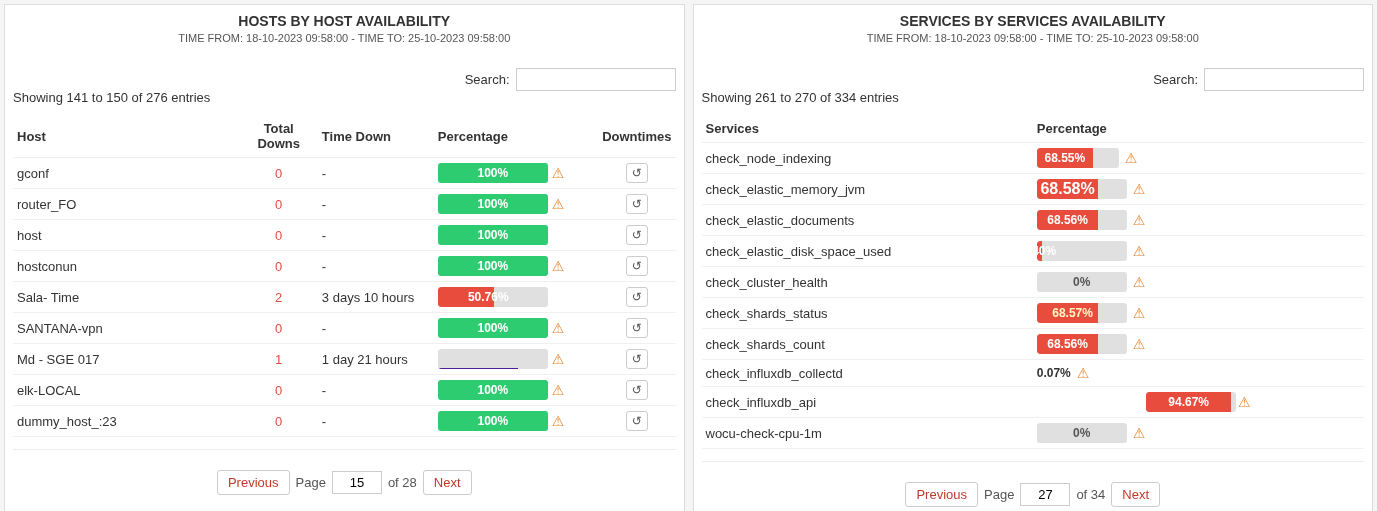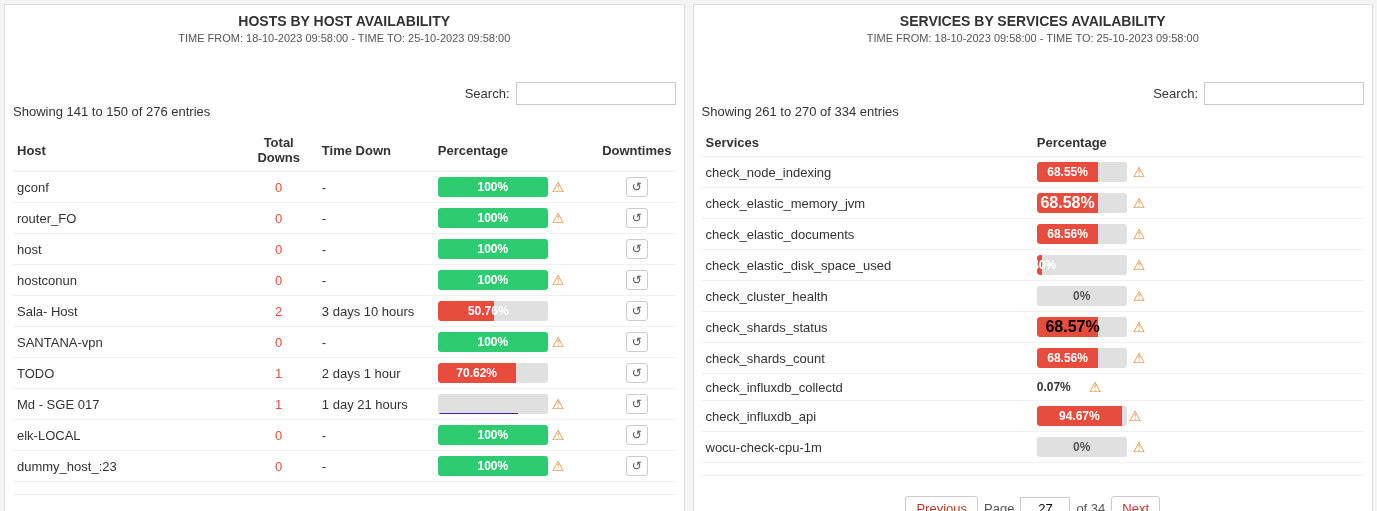--- a/index.html
+++ b/index.html
@@ -18,21 +18,21 @@
       font-weight: bold;
       font-size: 14px;
       color: #333;
       margin-bottom: 3px;
     }
 
     .panel-subtitle {
       text-align: center;
       font-size: 11px;
       color: #555;
-      margin-bottom: 24px;
+      margin-bottom: 10px;
     }
 
     .top-bar {
       display: flex;
       justify-content: space-between;
       align-items: center;
       margin-bottom: 10px;
     }
 
     .showing-text {
@@ -201,55 +201,41 @@
     <td class="col-timedown">-</td>
     <td class="col-pct">
       <div style="display:flex;align-items:center;gap:4px;">
         <div style="width:110px;height:20px;background:#2ecc71;border-radius:3px;display:flex;align-items:center;justify-content:center;font-size:12px;font-weight:bold;color:#fff;">100%</div>
         <span style="color:#e67e22; font-size:14px;">⚠</span>
       </div>
     </td>
     <td class="col-dt"><button class="history-btn">↺</button></td>
   </tr>
         <tr>
-    <td class="col-host">Sala- Host</td>
+    <td class="col-host">Sala- Time</td>
     <td class="col-downs" style="color:#e74c3c;">2</td>
     <td class="col-timedown">3 days 10 hours</td>
     <td class="col-pct">
       <div style="display:flex;align-items:center;gap:4px;">
         <div style="width:110px;height:20px;background:#e0e0e0;border-radius:3px;overflow:hidden;position:relative;">
       <div style="width:50.76%;height:100%;background:#e74c3c;display:flex;align-items:center;justify-content:center;font-size:12px;font-weight:bold;color:#fff;border-radius:3px 0 0 3px;padding-left:45px;">50.76%</div>
     </div>
 
       </div>
     </td>
     <td class="col-dt"><button class="history-btn">↺</button></td>
   </tr>
         <tr>
     <td class="col-host">SANTANA-vpn</td>
     <td class="col-downs" style="color:#e74c3c;">0</td>
     <td class="col-timedown">-</td>
     <td class="col-pct">
       <div style="display:flex;align-items:center;gap:4px;">
         <div style="width:110px;height:20px;background:#2ecc71;border-radius:3px;display:flex;align-items:center;justify-content:center;font-size:12px;font-weight:bold;color:#fff;">100%</div>
         <span style="color:#e67e22; font-size:14px;">⚠</span>
-      </div>
-    </td>
-    <td class="col-dt"><button class="history-btn">↺</button></td>
-  </tr>
-        <tr>
-    <td class="col-host">TODO</td>
-    <td class="col-downs" style="color:#e74c3c;">1</td>
-    <td class="col-timedown">2 days 1 hour</td>
-    <td class="col-pct">
-      <div style="display:flex;align-items:center;gap:4px;">
-        <div style="width:110px;height:20px;background:#e0e0e0;border-radius:3px;overflow:hidden;position:relative;">
-      <div style="width:70.62%;height:100%;background:#e74c3c;display:flex;align-items:center;justify-content:center;font-size:12px;font-weight:bold;color:#fff;border-radius:3px 0 0 3px;">70.62%</div>
-    </div>
-
       </div>
     </td>
     <td class="col-dt"><button class="history-btn">↺</button></td>
   </tr>
         <tr>
     <td class="col-host">Md - SGE 017</td>
     <td class="col-downs" style="color:#e74c3c;">1</td>
     <td class="col-timedown">1 day 21 hours</td>
     <td class="col-pct">
       <div style="display:flex;align-items:center;gap:4px;">
@@ -314,21 +300,21 @@
       <tr>
         <th class="col-svc">Services</th>
         <th class="col-svcpct">Percentage</th>
       </tr>
     </thead>
     <tbody id="services-tbody">
     <tr>
     <td class="col-svc">check_node_indexing</td>
     <td class="col-svcpct">
       <div style="display:flex;align-items:center;gap:6px;">
-        <div style="width:90px;height:20px;background:#e0e0e0;border-radius:3px;overflow:hidden;position:relative;">
+        <div style="width:82px;height:20px;background:#e0e0e0;border-radius:3px;overflow:hidden;position:relative;">
       <div style="width:68.55%;height:100%;background:#e74c3c;display:flex;align-items:center;justify-content:center;font-size:12px;font-weight:bold;color:#fff;border-radius:3px 0 0 3px;">68.55%</div>
     </div>
         <span style="color:#e67e22; font-size:14px;">⚠</span>
       </div>
     </td>
   </tr>
         <tr>
     <td class="col-svc">check_elastic_memory_jvm</td>
     <td class="col-svcpct">
       <div style="display:flex;align-items:center;gap:6px;">
@@ -368,50 +354,50 @@
         <div style="width:90px;height:20px;background:#e0e0e0;border-radius:3px;display:flex;align-items:center;justify-content:center;font-size:12px;font-weight:bold;color:#555;">0%</div>
         <span style="color:#e67e22; font-size:14px;">⚠</span>
       </div>
     </td>
   </tr>
         <tr>
     <td class="col-svc">check_shards_status</td>
     <td class="col-svcpct">
       <div style="display:flex;align-items:center;gap:6px;">
         <div style="width:90px;height:20px;background:#e0e0e0;border-radius:3px;overflow:hidden;position:relative;">
-      <div style="width:68.57%;height:100%;background:#e74c3c;display:flex;align-items:center;justify-content:center;font-size:16px;font-weight:bold;color:#000000;border-radius:3px 0 0 3px;padding-left:10px;">68.57%</div>
+      <div style="width:68.57%;height:100%;background:#e74c3c;display:flex;align-items:center;justify-content:center;font-size:12px;font-weight:bold;color:#fef9c3;border-radius:3px 0 0 3px;padding-left:10px;">68.57%</div>
     </div>
         <span style="color:#e67e22; font-size:14px;">⚠</span>
       </div>
     </td>
   </tr>
         <tr>
     <td class="col-svc">check_shards_count</td>
     <td class="col-svcpct">
       <div style="display:flex;align-items:center;gap:6px;">
         <div style="width:90px;height:20px;background:#e0e0e0;border-radius:3px;overflow:hidden;position:relative;">
       <div style="width:68.56%;height:100%;background:#e74c3c;display:flex;align-items:center;justify-content:center;font-size:12px;font-weight:bold;color:#fff;border-radius:3px 0 0 3px;">68.56%</div>
     </div>
         <span style="color:#e67e22; font-size:14px;">⚠</span>
       </div>
     </td>
   </tr>
         <tr>
     <td class="col-svc">check_influxdb_collectd</td>
     <td class="col-svcpct">
-      <div style="display:flex;align-items:center;gap:18px;">
+      <div style="display:flex;align-items:center;gap:6px;">
         <span style="font-size:12px;color:#333;font-weight:bold;">0.07%</span>
         <span style="color:#e67e22; font-size:14px;">⚠</span>
       </div>
     </td>
   </tr>
         <tr>
     <td class="col-svc">check_influxdb_api</td>
     <td class="col-svcpct">
-      <div style="display:flex;align-items:center;gap:2px;">
+      <div style="display:flex;align-items:center;gap:2px;justify-content:center;">
         <div style="width:90px;height:20px;background:#e0e0e0;border-radius:3px;overflow:hidden;position:relative;">
       <div style="width:94.67%;height:100%;background:#e74c3c;display:flex;align-items:center;justify-content:center;font-size:12px;font-weight:bold;color:#fff;border-radius:3px 0 0 3px;">94.67%</div>
     </div>
         <span style="color:#e67e22; font-size:14px;">⚠</span>
       </div>
     </td>
   </tr>
         <tr>
     <td class="col-svc">wocu-check-cpu-1m</td>
     <td class="col-svcpct">

